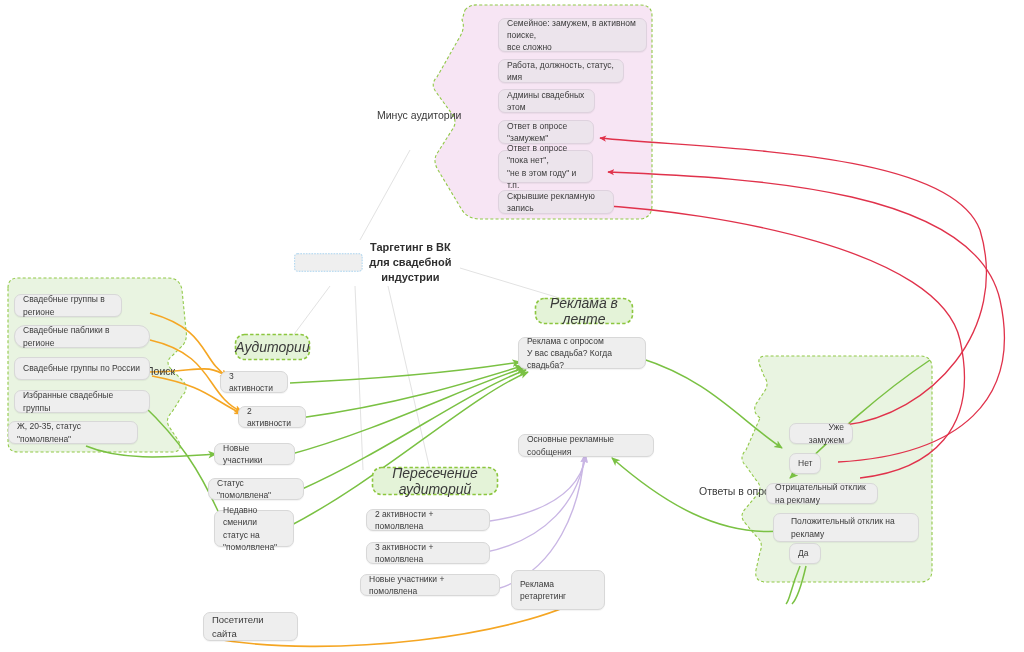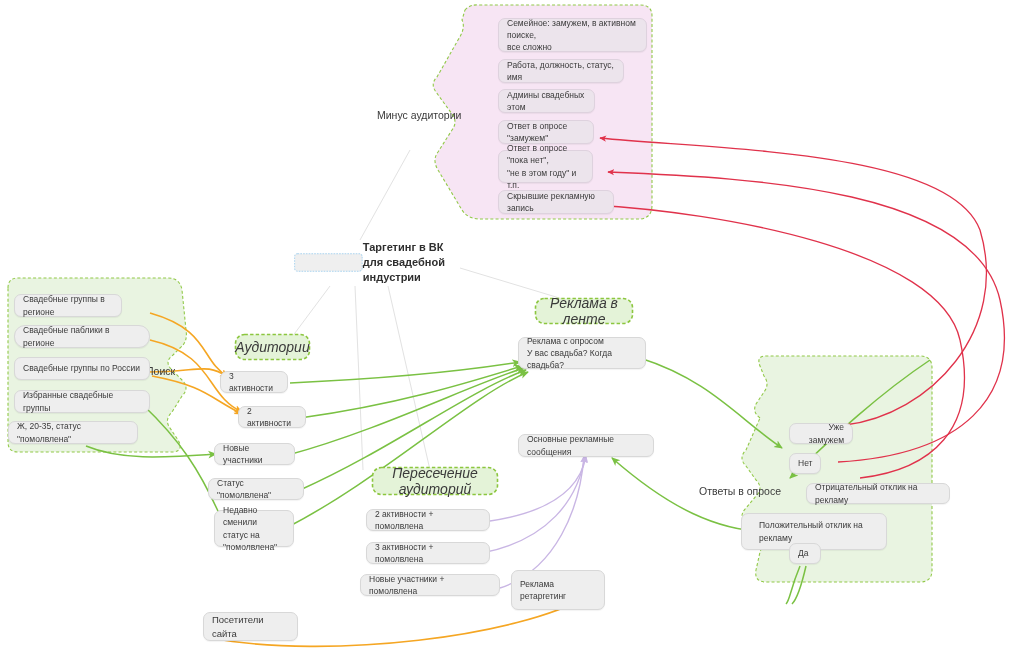--- a/index.html
+++ b/index.html
@@ -43,21 +43,21 @@
     font-style:italic;
   }
   .cloud .cloudbg{position:absolute;left:0;top:0;width:100%;height:100%;}
   .cloud .ctext{position:relative;z-index:2;padding:0 6px;}
 
   
   #central{
     position:absolute;
     left:294px;top:240px;width:164px;height:45px;
     display:flex;align-items:center;justify-content:center;
-    text-align:left;
+    text-align:center;
     font-weight:bold;font-size:11px;color:#2f2f2f;
     line-height:1.35;
   }
   #central .ctext{position:relative;z-index:2;}
 
   
   .region-label{
     position:absolute;
     font-size:10.5px;
     color:#3a3a3a;
@@ -220,17 +220,17 @@
 
   <div class="node" style="left:518px;top:337px;width:128px;height:32px;">Реклама с опросом
 У вас свадьба? Когда свадьба?</div>
 
   <div class="node" style="left:518px;top:434px;width:136px;height:23px;">Основные рекламные сообщения</div>
   <div class="node" style="left:511px;top:570px;width:94px;height:40px;">Реклама ретаргетинг</div>
   <div class="node" style="left:203px;top:612px;width:95px;height:29px;font-size:9.5px;">Посетители сайта</div>
 
   <div class="node" style="left:789px;top:423px;width:64px;height:21px;text-align:right;">Уже замужем</div>
   <div class="node" style="left:789px;top:453px;width:32px;height:21px;">Нет</div>
-  <div class="node" style="left:806px;top:483px;width:144px;height:21px;">Отрицательный отклик на рекламу</div>
-  <div class="node" style="left:741px;top:513px;width:146px;height:37px;padding-left:17px;">Положительный отклик на рекламу</div>
+  <div class="node" style="left:766px;top:483px;width:112px;height:21px;">Отрицательный отклик на рекламу</div>
+  <div class="node" style="left:773px;top:513px;width:146px;height:29px;padding-left:17px;">Положительный отклик на рекламу</div>
   <div class="node" style="left:789px;top:543px;width:32px;height:21px;">Да</div>
 
 </div>
 
 </body></html>

